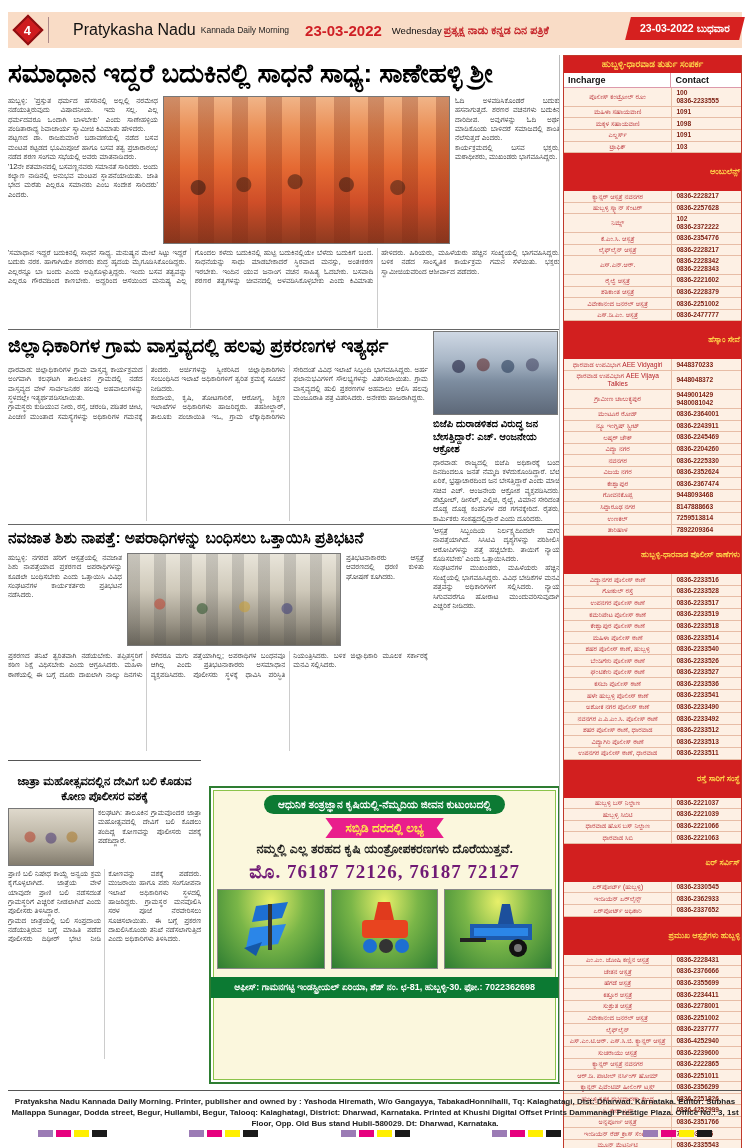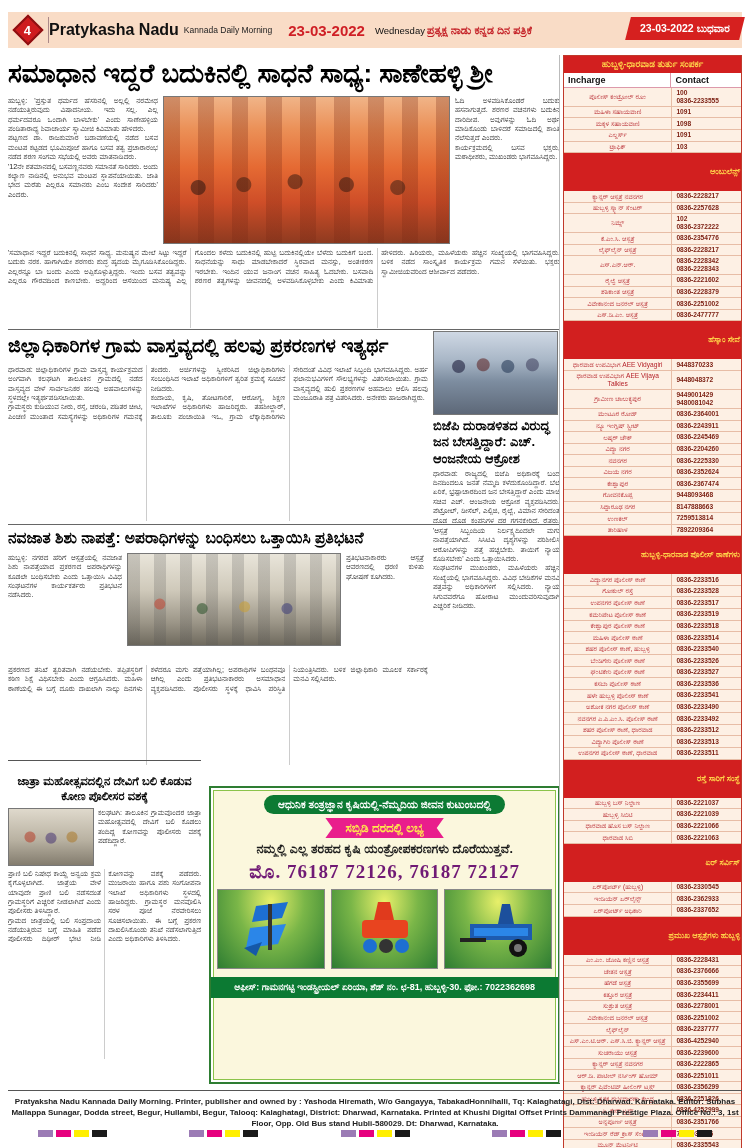--- a/index.html
+++ b/index.html
@@ -5,21 +5,21 @@
   *{margin:0;padding:0;box-sizing:border-box}
   html,body{width:750px;height:1148px;background:#fff;font-family:"Liberation Sans",sans-serif;color:#111;overflow:hidden}
   .page{position:relative;width:750px;height:1148px;background:#fff}
 
   
   .masthead{position:absolute;left:8px;top:12px;width:734px;height:36px;background:#f9dcc6;display:flex;align-items:center}
   .logo-wrap{width:40px;display:flex;justify-content:center}
   .logo-diamond{width:22px;height:22px;background:#ce1b1e;border:2px solid #8d1012;transform:rotate(45deg);display:flex;align-items:center;justify-content:center}
   .logo-diamond span{transform:rotate(-45deg);color:#fff;font-weight:bold;font-size:13px;line-height:1}
   .mast-divider{width:1px;height:26px;background:#a88}
-  .mast-title{font-size:16px;font-weight:bold;margin-left:0;white-space:nowrap}
+  .mast-title{font-size:16px;font-weight:normal;margin-left:24px;white-space:nowrap}
   .mast-sub{font-size:8.5px;color:#222;margin-left:5px;white-space:nowrap}
   .mast-date{color:#cf1f25;font-weight:bold;font-size:15px;margin-left:16px;white-space:nowrap}
   .mast-day{font-size:9.5px;margin-left:10px;white-space:nowrap}
   .mast-kn{color:#c42127;font-weight:bold;font-size:11px;margin-left:2px;white-space:nowrap;overflow:hidden;max-width:150px}
   .date-badge{position:absolute;right:0;top:5px;background:#d6201f;transform:skewX(-14deg);padding:5px 12px}
   .date-badge span{display:block;transform:skewX(14deg);color:#fff;font-weight:bold;font-size:10.5px;white-space:nowrap}
 
   
   .main-left{position:absolute;left:8px;top:52px;width:552px}
   .h1{font-weight:bold;font-size:26px;line-height:42px;height:44px;overflow:hidden;white-space:nowrap;color:#000}
@@ -44,36 +44,36 @@
   .art2-left{width:420px}
   .h2{font-weight:bold;font-size:19px;line-height:30px;height:32px;white-space:nowrap;overflow:hidden;color:#000}
   .art2-cols{height:156px;column-count:3;column-gap:8px;column-rule:1px solid #ccc;margin-top:2px}
   .art2-right{width:127px;display:flex;flex-direction:column}
   .art2-photo{width:125px;height:84px;background:
     radial-gradient(circle at 20% 42%, rgba(30,30,60,.6) 0 6px, transparent 7px),
     radial-gradient(circle at 40% 40%, rgba(90,30,30,.55) 0 6px, transparent 7px),
     radial-gradient(circle at 60% 42%, rgba(30,50,80,.55) 0 6px, transparent 7px),
     radial-gradient(circle at 80% 40%, rgba(60,60,90,.55) 0 6px, transparent 7px),
     linear-gradient(180deg,#cfd8e4 0%,#a8b6c6 35%,#7d8da0 60%,#5d6878 100%)}
-  .h3{font-weight:bold;font-size:13px;line-height:1.25;color:#000;margin:3px 0 2px;overflow:hidden}
+  .h3{font-weight:bold;font-size:10px;line-height:1.25;color:#000;margin:3px 0 2px;overflow:hidden}
   
   .art3{height:228px;display:flex;gap:5px}
   .art3-left{width:420px}
   .h2b{font-weight:bold;font-size:15.5px;line-height:24px;height:25px;white-space:nowrap;overflow:hidden;color:#000}
   .art3-mid{display:flex;gap:5px;height:95px;margin-top:2px}
   .art3-photo{width:214px;height:93px;background:
     radial-gradient(circle at 15% 55%, rgba(200,60,40,.5) 0 5px, transparent 6px),
     radial-gradient(circle at 35% 60%, rgba(40,80,40,.55) 0 5px, transparent 6px),
     radial-gradient(circle at 55% 58%, rgba(200,160,60,.6) 0 5px, transparent 6px),
     radial-gradient(circle at 75% 60%, rgba(60,60,120,.55) 0 5px, transparent 6px),
     repeating-linear-gradient(90deg, rgba(80,80,80,.22) 0 12px, transparent 12px 26px),
     linear-gradient(180deg,#e9e5da 0%,#cfc9ba 40%,#9c9688 75%,#6f6a5e 100%)}
   .art3-colL{width:114px;height:95px}
   .art3-colR{width:78px;height:95px}
-  .art3-cols{height:100px;margin-top:17px;column-count:3;column-gap:8px;column-rule:1px solid #ccc}
+  .art3-cols{height:100px;margin-top:3px;column-count:3;column-gap:8px;column-rule:1px solid #ccc}
   .art3-right{width:127px;height:226px}
   
   .bottomrow{display:flex;gap:8px;margin-top:6px}
   .art4{width:194px}
   .h4{font-weight:bold;font-size:11.5px;line-height:1.3;text-align:center;color:#000;border-top:1.5px solid #555;padding-top:13px;margin-bottom:4px;overflow:hidden}
   .art4-mid{display:flex;gap:4px;margin-bottom:3px}
   .art4-photo{width:86px;height:58px;background:
     radial-gradient(circle at 25% 50%, rgba(180,60,40,.55) 0 5px, transparent 6px),
     radial-gradient(circle at 50% 52%, rgba(60,40,110,.5) 0 5px, transparent 6px),
     radial-gradient(circle at 75% 50%, rgba(170,120,40,.55) 0 5px, transparent 6px),

